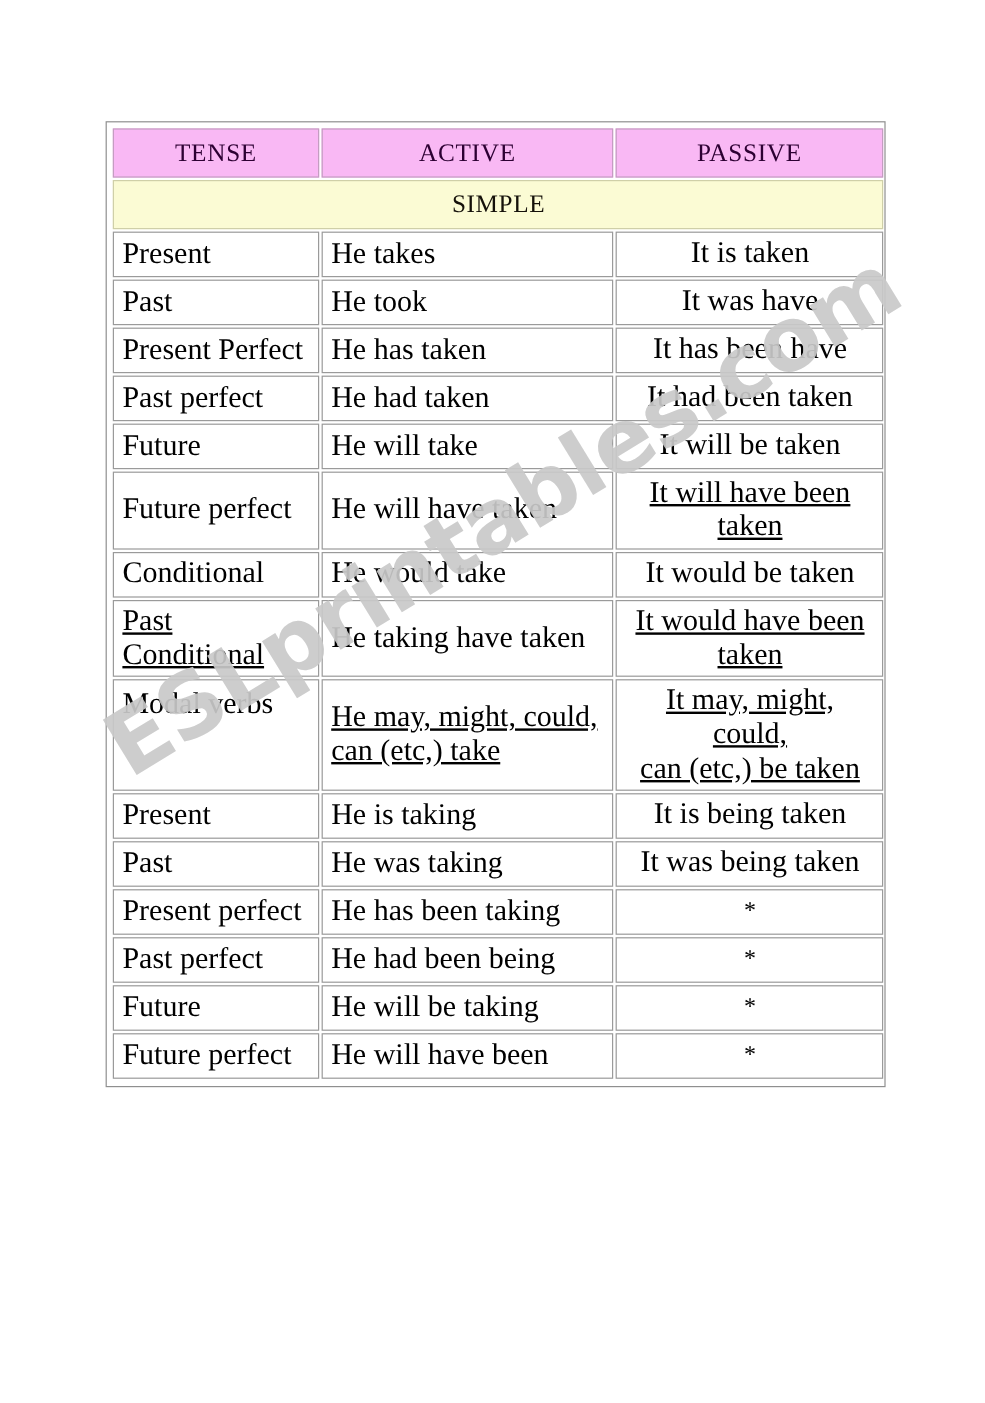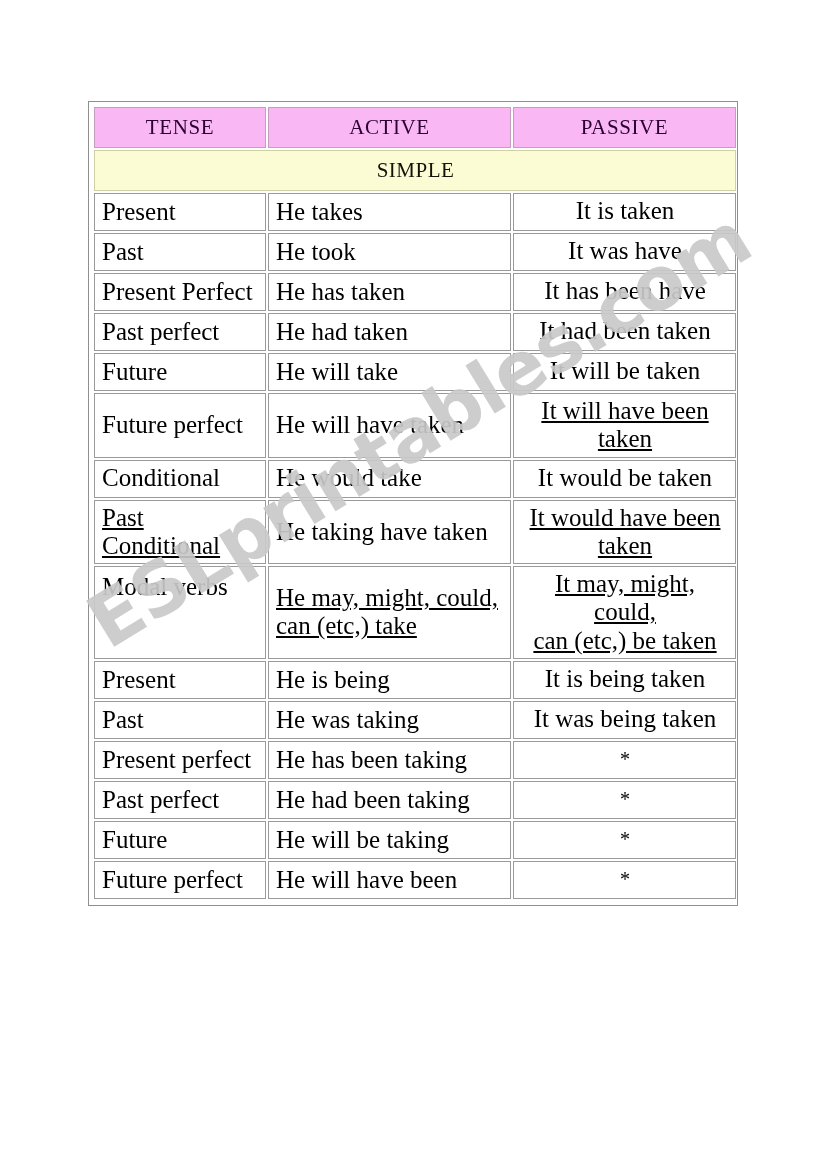--- a/index.html
+++ b/index.html
@@ -212,36 +212,36 @@
           <td class="col-pass">
             <span class="nl">It may, might,</span>
             <span class="nl">could,</span>
             <span class="nl">can (etc,) be taken</span>
           </td>
         </tr>
 
 
         <tr>
           <td class="col-tense">Present</td>
-          <td class="col-active">He is being</td>
+          <td class="col-active">He is taking</td>
           <td class="col-pass">It is being taken</td>
         </tr>
         <tr>
           <td class="col-tense">Past</td>
           <td class="col-active">He was taking</td>
           <td class="col-pass">It was being taken</td>
         </tr>
         <tr>
           <td class="col-tense">Present perfect</td>
           <td class="col-active">He has been taking</td>
           <td class="col-pass star">*</td>
         </tr>
         <tr>
           <td class="col-tense">Past perfect</td>
-          <td class="col-active">He had been taking</td>
+          <td class="col-active">He had been being</td>
           <td class="col-pass star">*</td>
         </tr>
         <tr>
           <td class="col-tense">Future</td>
           <td class="col-active">He will be taking</td>
           <td class="col-pass star">*</td>
         </tr>
         <tr>
           <td class="col-tense">Future perfect</td>
           <td class="col-active">He will have been</td>

